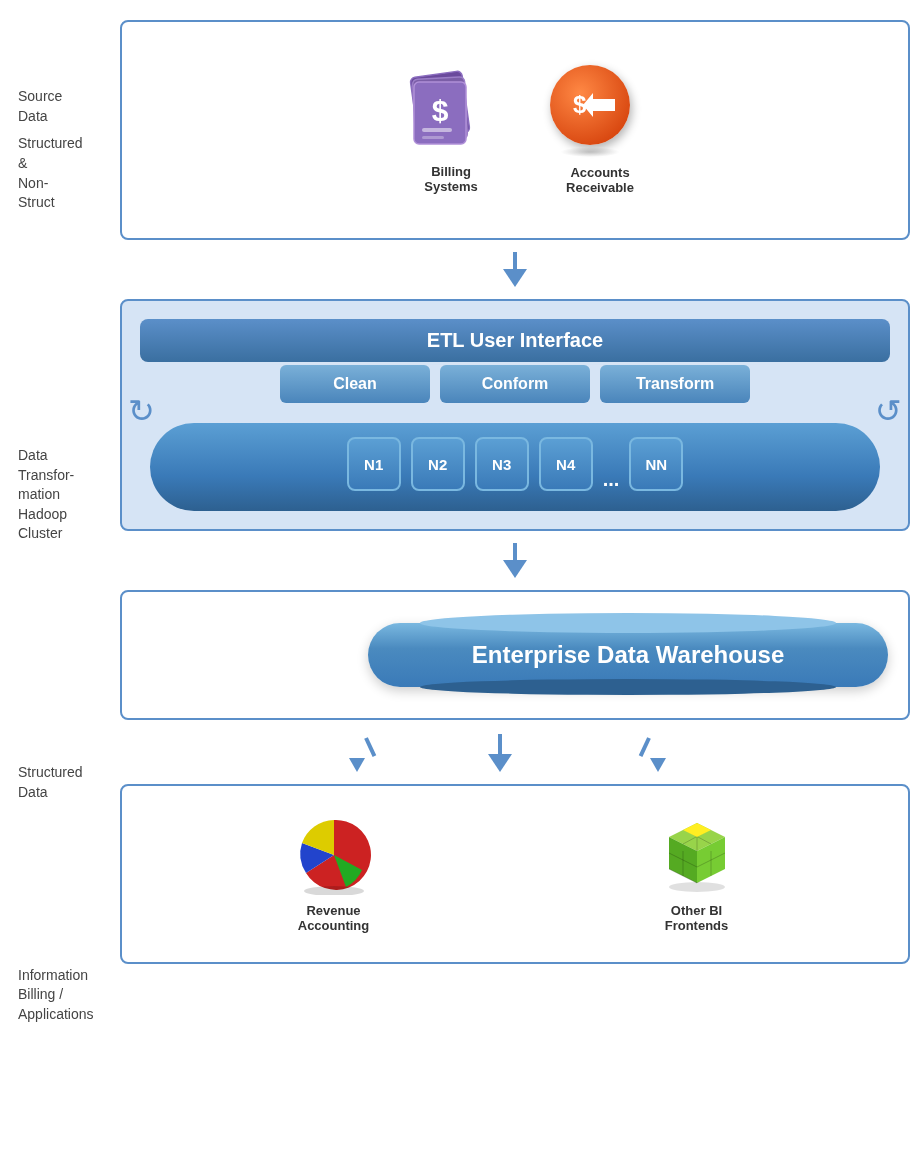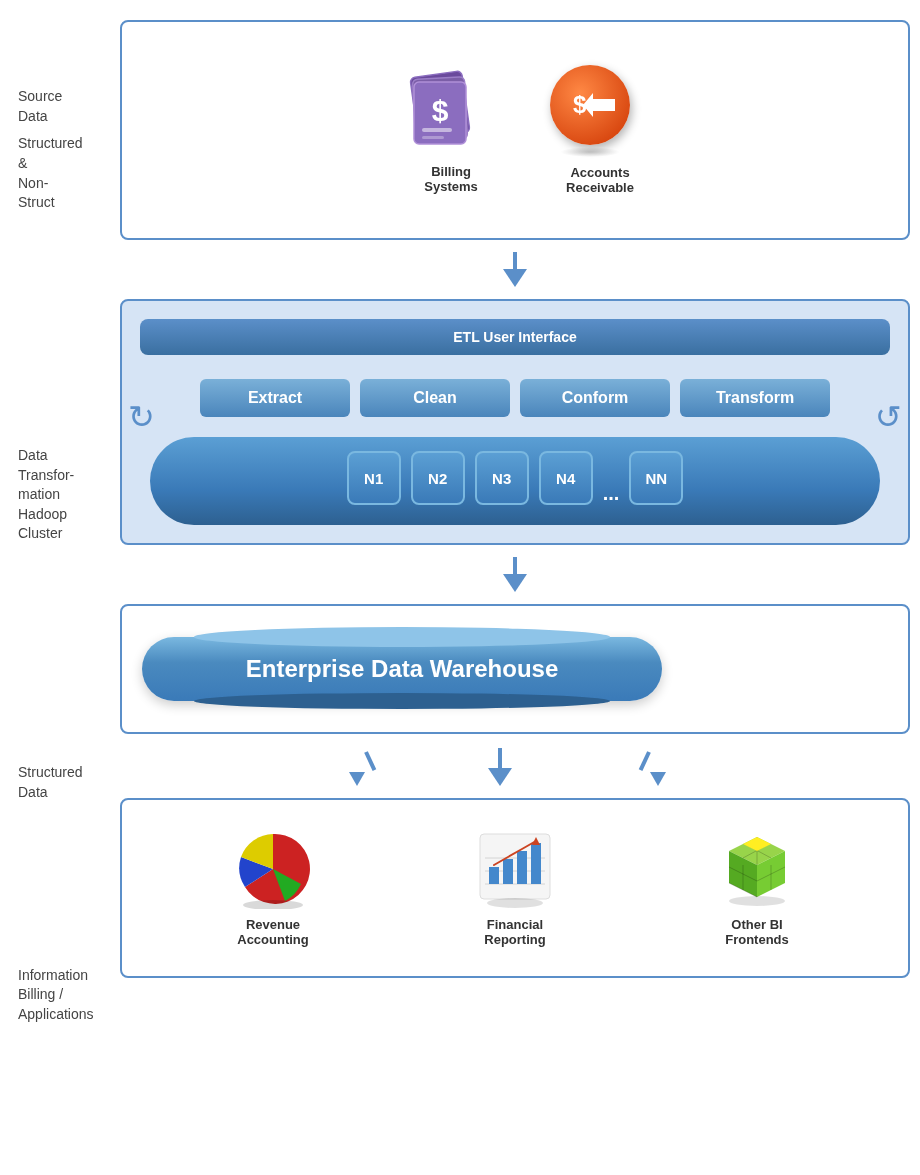--- a/index.html
+++ b/index.html
@@ -73,23 +73,23 @@
       color: #333;
       margin-left: 20px;
     }
 
     .etl-header {
       background: linear-gradient(180deg, #5b8fc9, #3a6fa0);
       border-radius: 8px;
       text-align: center;
       padding: 10px 0;
       color: white;
-      font-size: 14px;
-      font-weight: bold;
-      margin-bottom: 24px;
+      font-size: 20px;
+      font-weight: bold;
+      margin-bottom: 3px;
     }
 
     .etl-buttons {
       display: flex;
       gap: 10px;
       justify-content: center;
       margin-bottom: 20px;
     }
 
     .etl-btn {
@@ -156,21 +156,21 @@
     
     .etl-wrapper {
       position: relative;
     }
 
     
     .edw-section {
       min-height: 130px;
       display: flex;
       align-items: center;
-      justify-content: flex-start;
+      justify-content: flex-end;
       padding: 20px;
     }
 
     .edw-cylinder {
       background: linear-gradient(180deg, #7ab8e0 0%, #4a8abf 40%, #3a7ab8 100%);
       border-radius: 50px;
       padding: 18px 40px;
       text-align: center;
       color: white;
       font-size: 24px;
@@ -364,21 +364,20 @@
   <div class="section-box etl-wrapper" style="background:#d6e4f5; padding:18px;">
 
     <div style="position:absolute; left:6px; top:40%; color:#5b8fc9; font-size:32px;">↻</div>
     <div style="position:absolute; right:6px; top:40%; color:#5b8fc9; font-size:32px; transform:scaleX(-1);">↻</div>
 
     <div class="etl-header">
       <span>ETL User Interface</span>
     </div>
 
     <div class="etl-buttons">
-      <div class="etl-btn">Extract</div>
       <div class="etl-btn">Clean</div>
       <div class="etl-btn">Conform</div>
       <div class="etl-btn">Transform</div>
     </div>
 
     <div class="hdfs-container">
       <div class="hdfs-nodes">
         <div class="hdfs-node">N1</div>
         <div class="hdfs-node">N2</div>
         <div class="hdfs-node">N3</div>
@@ -430,43 +429,20 @@
         <path d="M40,40 L8,28 A35,35 0 0,1 40,5 Z" fill="#ddcc00"></path>
 
         <path d="M40,40 L68,55 A35,35 0 0,1 52,72 Z" fill="#22aa22"></path>
 
         <ellipse cx="40" cy="76" rx="30" ry="5" fill="rgba(0,0,0,0.15)"></ellipse>
       </svg>
       <div class="info-item-label" style="white-space:pre-line; text-align:center;">Revenue
 Accounting</div>
     </div>
 
-    <div class="info-item">
-      <svg width="80" height="80" viewBox="0 0 80 80">
-
-        <rect x="5" y="5" width="70" height="65" rx="4" fill="#f5f5f5" stroke="#ddd" stroke-width="1"></rect>
-
-        <line x1="10" y1="55" x2="70" y2="55" stroke="#ccc" stroke-width="0.8"></line>
-        <line x1="10" y1="42" x2="70" y2="42" stroke="#ccc" stroke-width="0.8"></line>
-        <line x1="10" y1="29" x2="70" y2="29" stroke="#ccc" stroke-width="0.8"></line>
-
-        <rect x="14" y="38" width="10" height="17" fill="#4488cc"></rect>
-        <rect x="28" y="30" width="10" height="25" fill="#4488cc"></rect>
-        <rect x="42" y="22" width="10" height="33" fill="#4488cc"></rect>
-        <rect x="56" y="14" width="10" height="41" fill="#4488cc"></rect>
-
-        <polyline points="19,36 33,28 47,20 61,12" stroke="#cc4422" stroke-width="2" fill="none" stroke-linecap="round"></polyline>
-
-        <polygon points="61,8 65,16 57,16" fill="#cc4422"></polygon>
-
-        <ellipse cx="40" cy="74" rx="28" ry="5" fill="rgba(0,0,0,0.12)"></ellipse>
-      </svg>
-      <div class="info-item-label" style="white-space:pre-line; text-align:center;">Financial
-Reporting</div>
-    </div>
 
     <div class="info-item">
       <svg width="80" height="80" viewBox="0 0 80 80">
 
         <polygon points="40,8 68,22 40,36 12,22" fill="#98d44a"></polygon>
 
         <polygon points="12,22 40,36 40,68 12,54" fill="#55aa22"></polygon>
 
         <polygon points="40,36 68,22 68,54 40,68" fill="#77cc33"></polygon>
 

